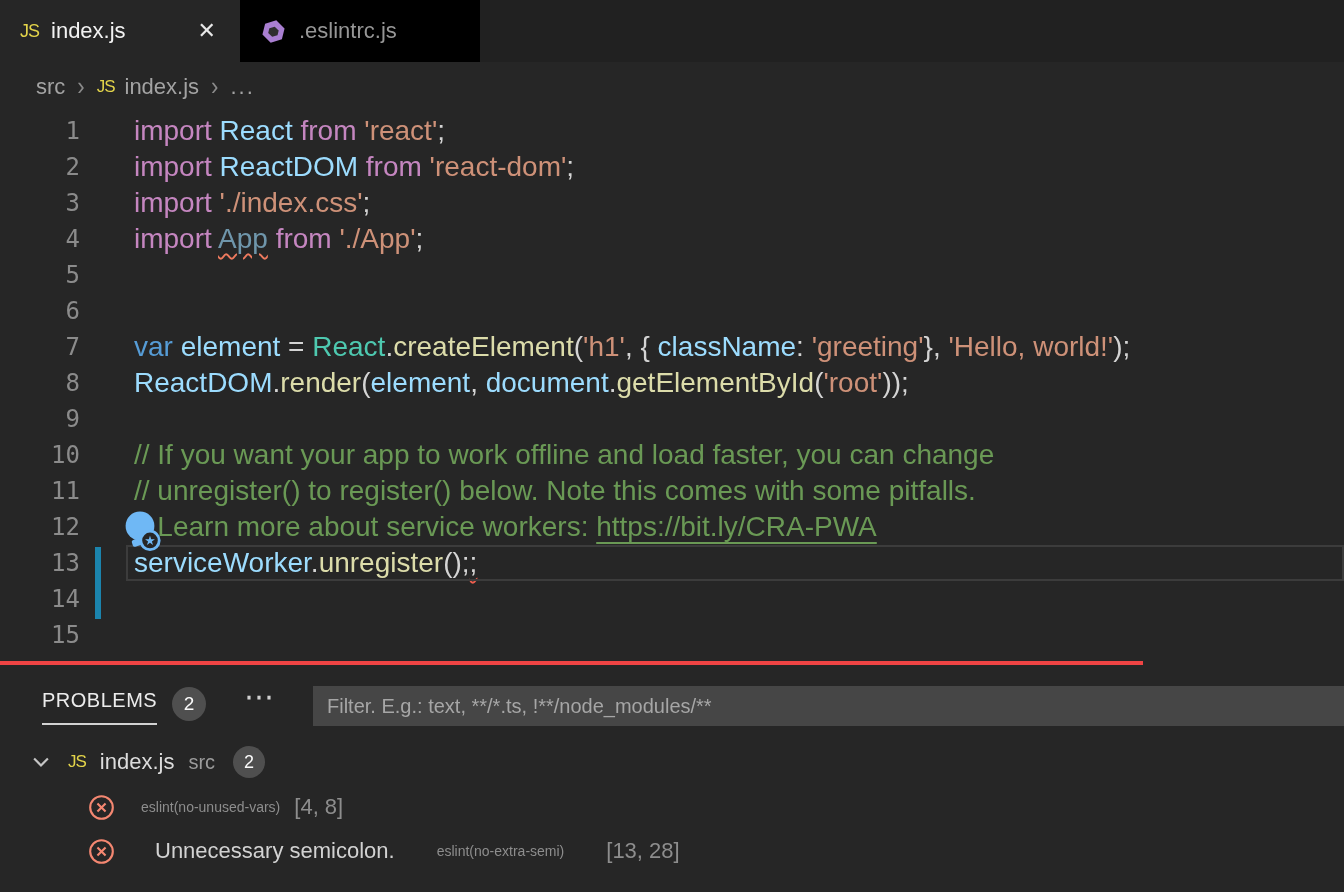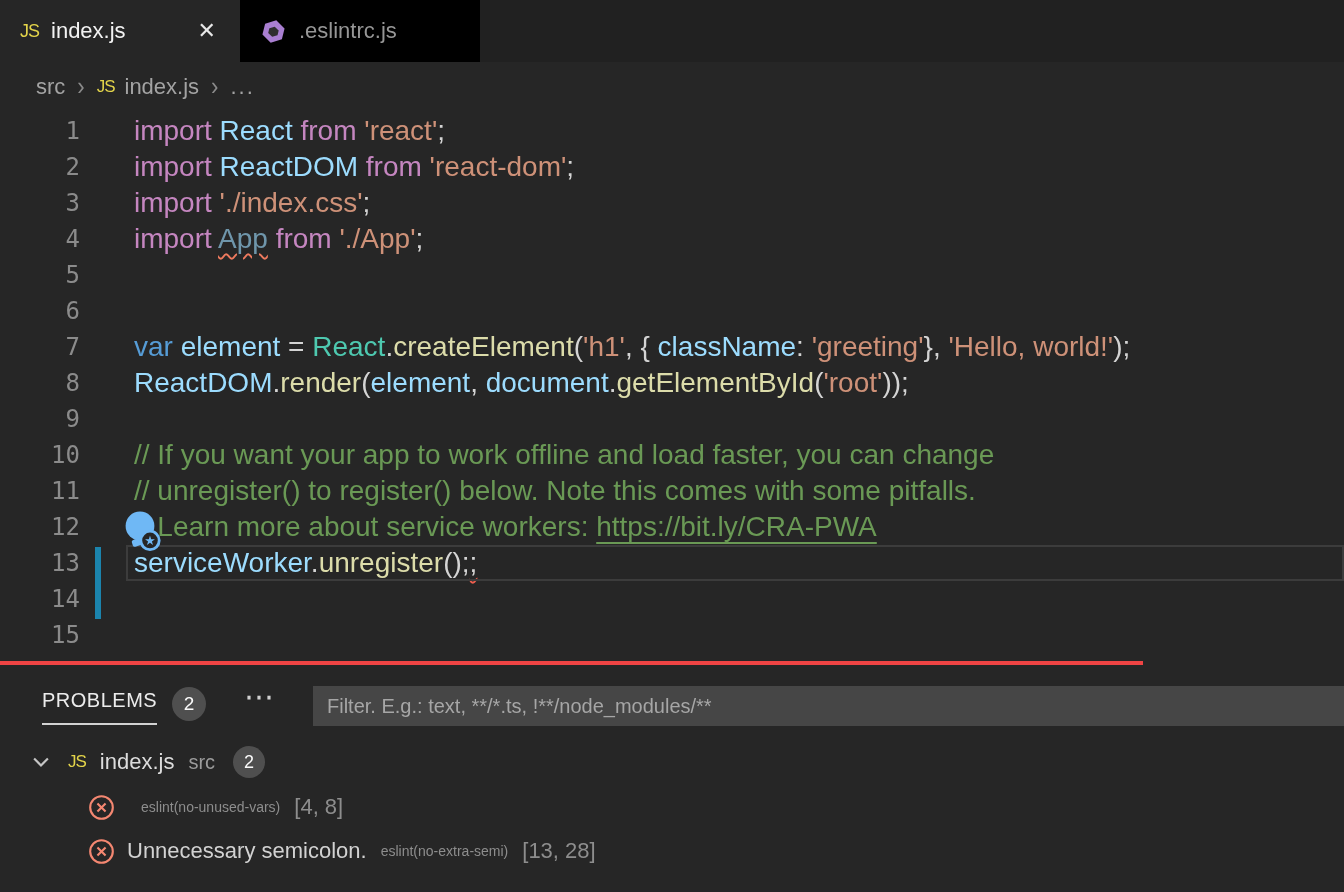--- a/index.html
+++ b/index.html
@@ -158,21 +158,21 @@
     <span class="err">
       <svg width="27" height="27" viewBox="0 0 16 16">
         <circle cx="8" cy="8" r="6.7" stroke="#f48771" stroke-width="1.25" fill="none"></circle>
         <path d="M5.6 5.6 L10.4 10.4 M10.4 5.6 L5.6 10.4" stroke="#f48771" stroke-width="1.25"></path>
       </svg>
     </span>
     <span class="src">eslint(no-unused-vars)</span>
     <span class="pos">[4, 8]</span>
   </div>
 
-  <div class="problem-row" style="top:165px;">
+  <div class="problem-row" style="top:165px;gap:28px;">
     <span class="err">
       <svg width="27" height="27" viewBox="0 0 16 16">
         <circle cx="8" cy="8" r="6.7" stroke="#f48771" stroke-width="1.25" fill="none"></circle>
         <path d="M5.6 5.6 L10.4 10.4 M10.4 5.6 L5.6 10.4" stroke="#f48771" stroke-width="1.25"></path>
       </svg>
     </span>
     <span class="msg">Unnecessary semicolon.</span>
     <span class="src">eslint(no-extra-semi)</span>
     <span class="pos">[13, 28]</span>
   </div>

